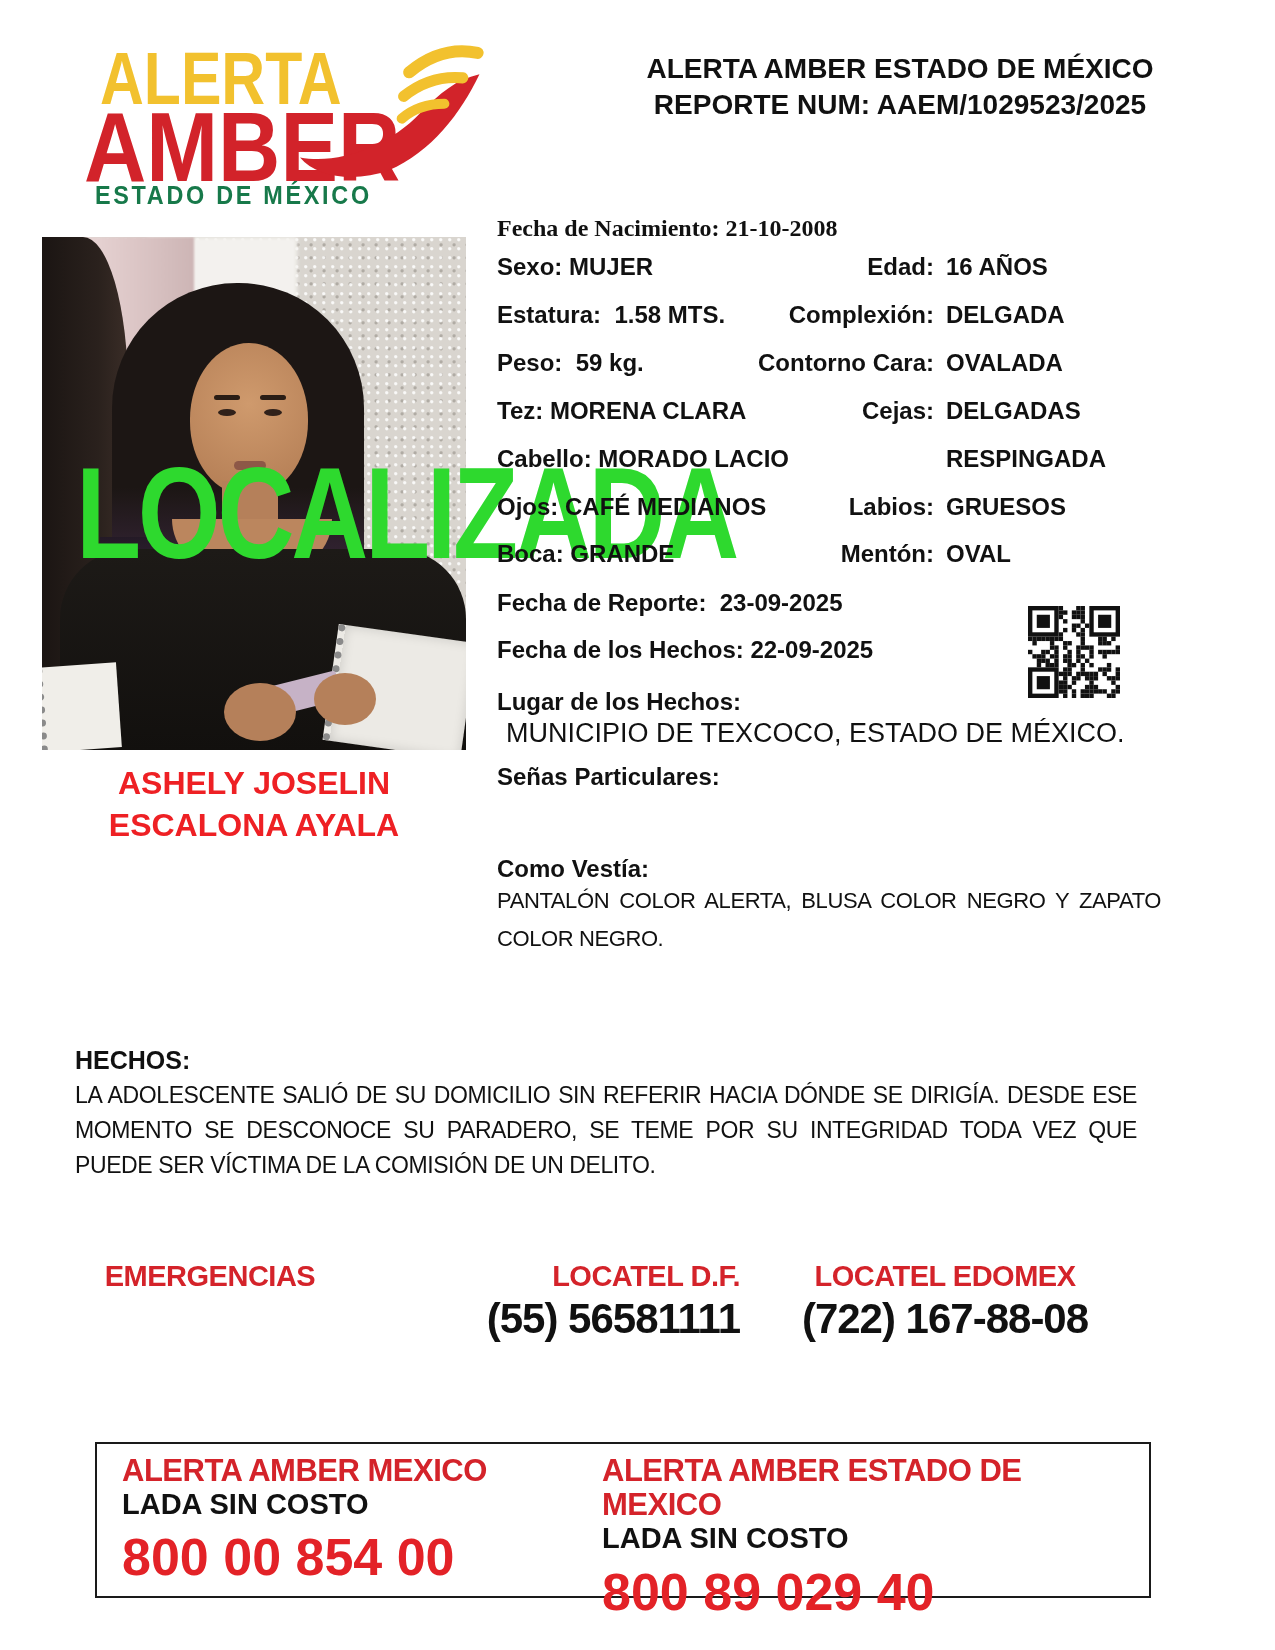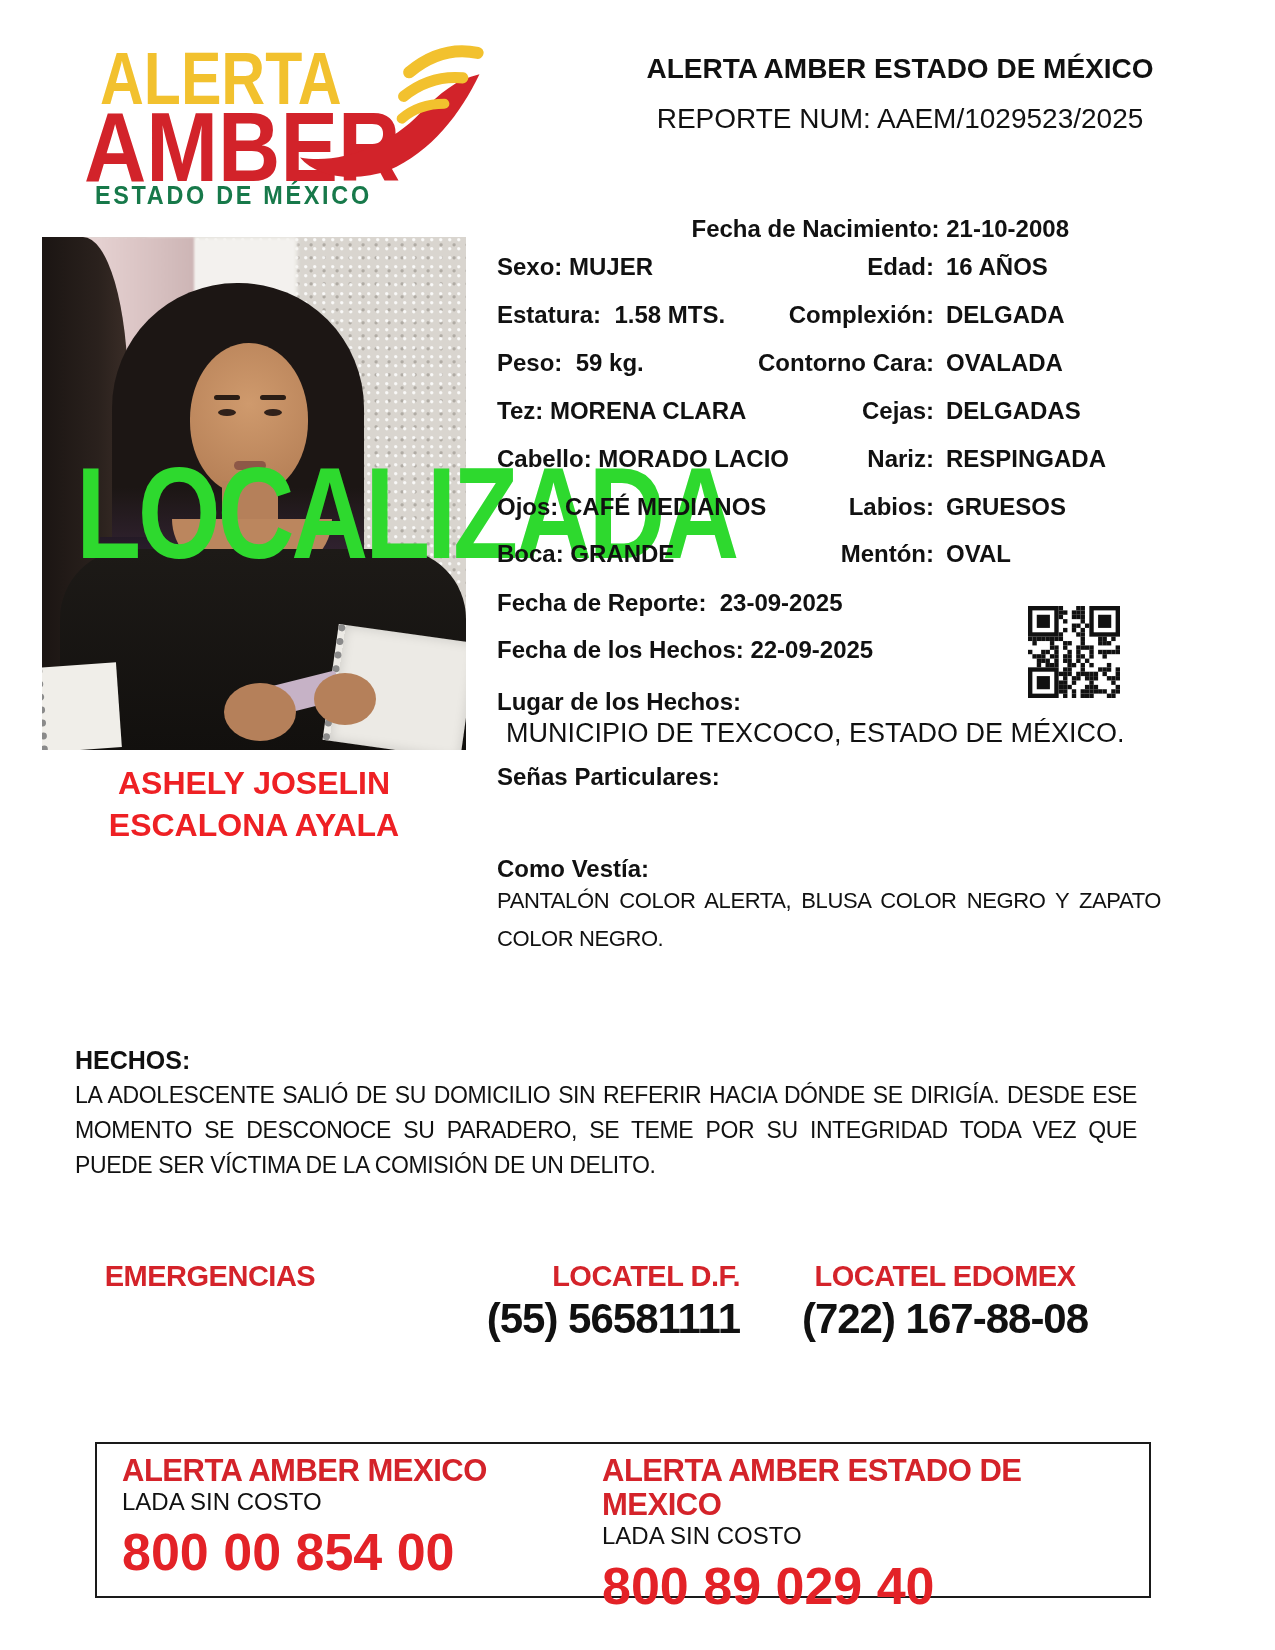--- a/index.html
+++ b/index.html
@@ -11,21 +11,21 @@
     color:#F2C12E;transform:scale(.82,1);transform-origin:left top;letter-spacing:0;line-height:1;}
   .logo-amber{position:absolute;left:84px;top:98px;font-size:98px;font-weight:bold;
     color:#D2232A;transform:scale(.88,1);transform-origin:left top;line-height:1;}
   .logo-estado{position:absolute;left:95px;top:180px;font-size:26px;font-weight:bold;
     color:#17794a;letter-spacing:3px;transform:scale(.9,1);transform-origin:left top;}
   .logo-swoosh{position:absolute;left:300px;top:38px;width:185px;height:150px;}
 
   
   .hdr{position:absolute;left:620px;top:55px;width:560px;text-align:center;}
   .hdr-title{font-size:28px;font-weight:bold;line-height:1;}
-  .hdr-report{font-size:28px;font-weight:normal;margin-top:22px;line-height:1;}
+  .hdr-report{font-size:28px;font-weight:bold;margin-top:8px;line-height:1;}
 
   
   .photo{position:absolute;left:42px;top:237px;width:424px;height:513px;overflow:hidden;
     background:#d9d5cf;
     background-image:
       radial-gradient(circle at 30% 30%, rgba(255,255,255,.85) 1px, transparent 2.2px),
       radial-gradient(circle at 70% 60%, rgba(110,104,95,.38) 1px, transparent 2.2px);
     background-size:9px 9px,13px 13px;}
   .ph-window{position:absolute;left:105px;top:0;width:150px;height:210px;background:#f3f1ee;filter:blur(2px);}
   .ph-curtain{position:absolute;left:22px;top:0;width:130px;height:470px;
@@ -64,21 +64,21 @@
 
   
   .name{position:absolute;left:42px;top:762px;width:424px;text-align:center;z-index:6;
     color:#ee2024;font-size:32px;font-weight:bold;line-height:42px;}
 
   
   .drow{position:absolute;left:497px;width:675px;height:34px;font-size:24px;font-weight:bold;z-index:7;}
   .dl{position:absolute;left:0;white-space:nowrap;}
   .drl{position:absolute;left:0;width:437px;text-align:right;white-space:nowrap;}
   .drv{position:absolute;left:449px;white-space:nowrap;}
-  .birth{position:absolute;left:0;width:572px;text-align:right;white-space:nowrap;}
+  .birth{position:absolute;left:0;width:572px;text-align:left;white-space:nowrap;font-family:Liberation Serif, serif;}
 
   .sec-label{position:absolute;left:497px;font-size:24px;font-weight:bold;z-index:7;}
   .place-value{position:absolute;left:506px;font-size:27px;z-index:7;white-space:nowrap;}
   .body-text{position:absolute;left:497px;width:664px;font-size:22px;line-height:33px;
     letter-spacing:-0.4px;text-align:justify;z-index:7;}
   .body-text.last-justify{text-align-last:justify;}
   .clothing-text{line-height:38px;}
 
   
   .qr{position:absolute;left:1028px;top:606px;width:92px;height:92px;z-index:7;}
@@ -95,21 +95,21 @@
   .contact1{left:60px;width:300px;}
   .contact2{left:390px;width:350px;text-align:right;}
   .contact3{left:755px;width:380px;}
 
   
   .fbox{position:absolute;left:95px;top:1442px;width:1052px;height:152px;border:2px solid #1a1a1a;background:#fff;}
   .fcol{position:absolute;top:10px;}
   .fcol1{left:25px;width:480px;}
   .fcol2{left:505px;width:535px;}
   .ftitle{color:#d4232a;font-size:31px;font-weight:bold;letter-spacing:-0.5px;line-height:1.1;}
-  .fsub{color:#111;font-size:24px;font-weight:normal;line-height:1.15;}
+  .fsub{color:#111;font-size:29px;font-weight:bold;line-height:1.15;}
   .fnum{color:#e32227;font-size:52px;font-weight:bold;margin-top:10px;line-height:1;}
 </style>
 </head>
 <body>
 
 <div class="page">
 
   <div>
     <div class="logo-alerta">ALERTA</div>
     <div class="logo-amber">AMBER</div>
@@ -175,21 +175,20 @@
     <span class="drl">Contorno Cara:</span>
     <span class="drv">OVALADA</span>
   </div>
   <div class="drow" style="top:397px">
     <span class="dl"><span>Tez:</span> <span>MORENA CLARA</span></span>
     <span class="drl">Cejas:</span>
     <span class="drv">DELGADAS</span>
   </div>
   <div class="drow" style="top:445px">
     <span class="dl"><span>Cabello:</span> <span>MORADO LACIO</span></span>
-    <span class="drl">Nariz:</span>
     <span class="drv">RESPINGADA</span>
   </div>
   <div class="drow" style="top:540px">
     <span class="dl"><span>Boca:</span> <span>GRANDE</span></span>
     <span class="drl">Mentón:</span>
     <span class="drv">OVAL</span>
   </div>
   <div class="drow" style="top:493px">
     <span class="dl"><span>Ojos:</span> <span>CAFÉ MEDIANOS</span></span>
     <span class="drl">Labios:</span>

